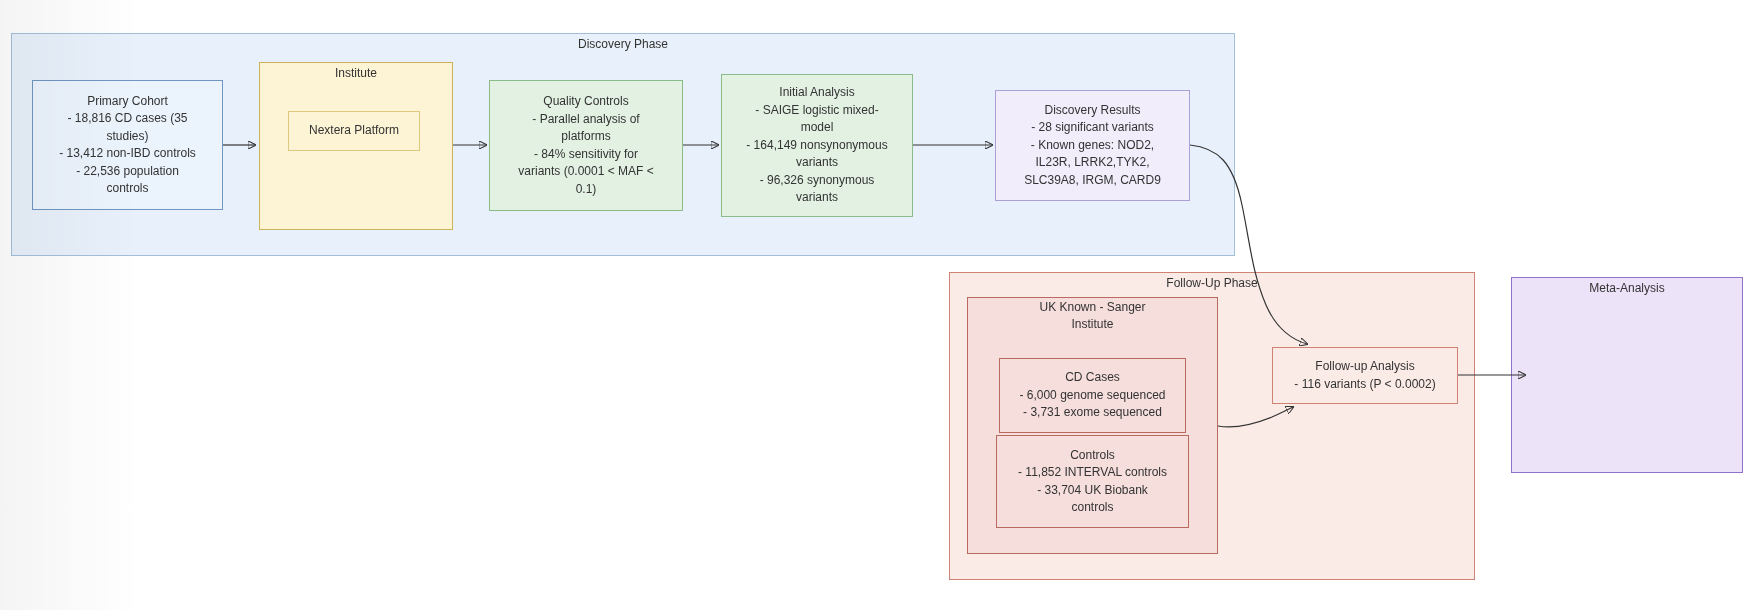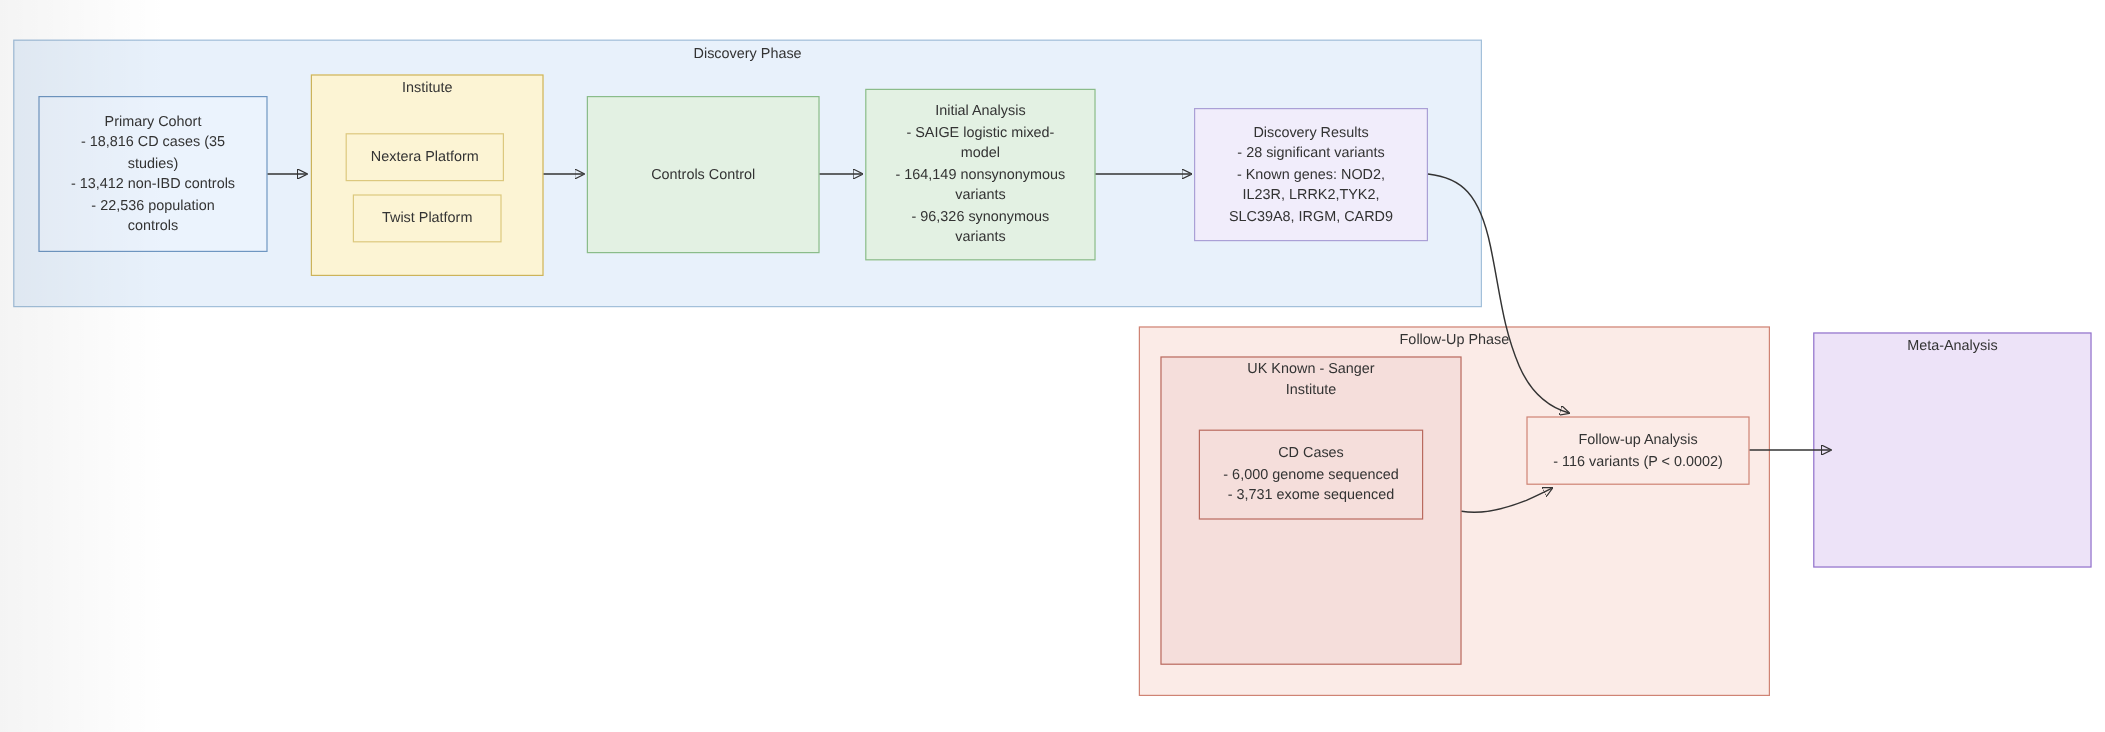--- a/index.html
+++ b/index.html
@@ -78,26 +78,28 @@
 - 22,536 population
 controls</div>
   </div>
 
   <div class="container c-sequencing">
     <div class="container-label">Institute</div>
   </div>
   <div class="node n-nextera">
     <div>Nextera Platform</div>
   </div>
-  <div class="node n-twist">
-    <div>Twist Platform</div>
-  </div>
 
   <div class="node n-qc">
-    <div>Controls Control</div>
+    <div>Quality Controls</div>
+    <div>- Parallel analysis of
+platforms
+- 84% sensitivity for
+variants (0.0001 &lt; MAF &lt;
+0.1)</div>
   </div>
 
   <div class="node n-initial">
     <div>Initial Analysis</div>
     <div>- SAIGE logistic mixed-
 model
 - 164,149 nonsynonymous
 variants
 - 96,326 synonymous
 variants</div>
@@ -117,20 +119,26 @@
 
   <div class="container c-ukcohort">
     <div class="container-label">UK Known - Sanger
 Institute</div>
   </div>
   <div class="node n-cdcases">
     <div>CD Cases</div>
     <div>- 6,000 genome sequenced
 - 3,731 exome sequenced</div>
   </div>
+  <div class="node n-controls">
+    <div>Controls</div>
+    <div>- 11,852 INTERVAL controls
+- 33,704 UK Biobank
+controls</div>
+  </div>
 
   <div class="node n-fuanalysis">
     <div>Follow-up Analysis</div>
     <div>- 116 variants (P &lt; 0.0002)</div>
   </div>
 
   <div class="container c-meta">
     <div class="container-label">Meta-Analysis</div>
   </div>
 

